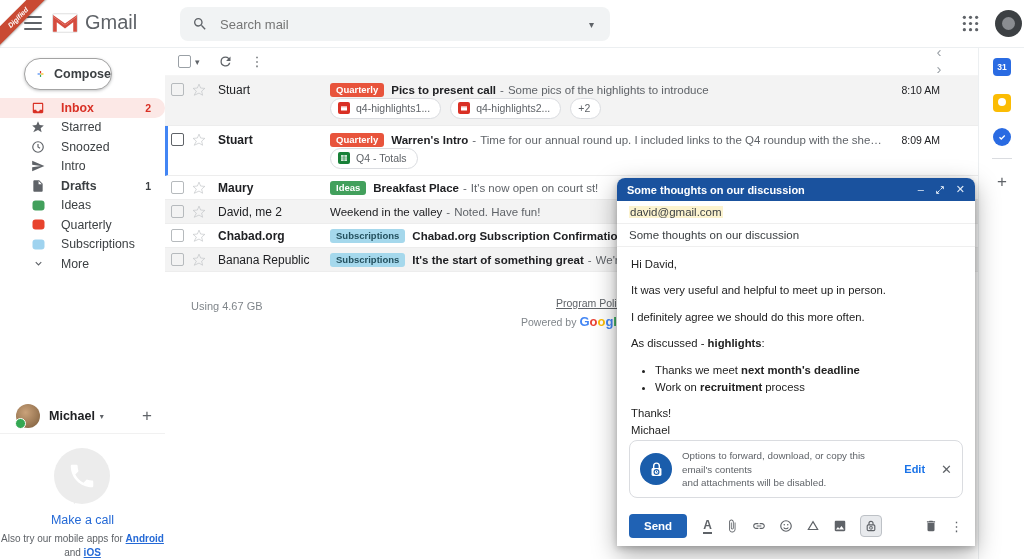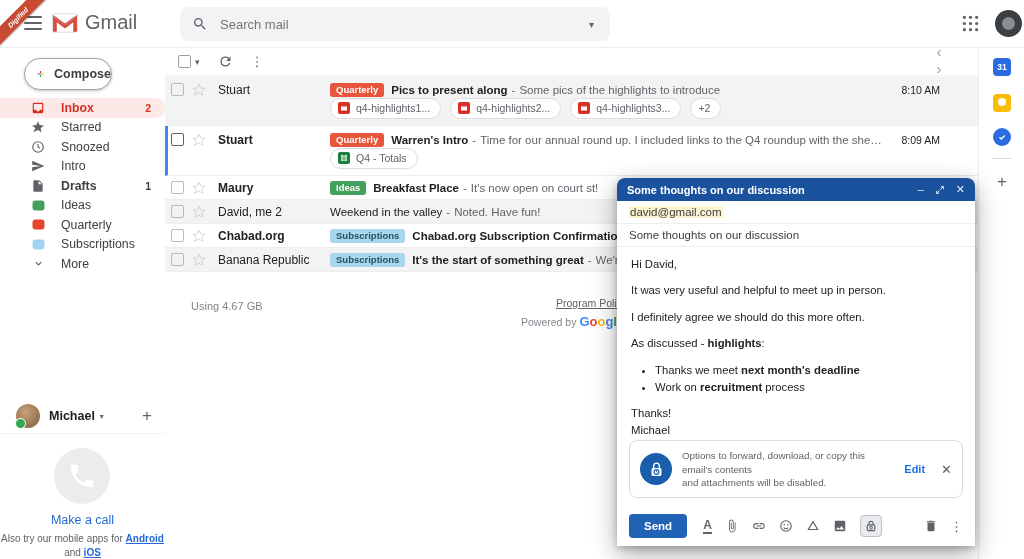--- a/index.html
+++ b/index.html
@@ -310,21 +310,21 @@
       <div class="row tall read">
         <span class="cb"></span>
     <span class="star">
           <svg width="14" height="14" viewBox="0 0 24 24">
             <path d="M12 17.27L18.18 21l-1.64-7.03L22 9.24l-7.19-.61L12 2 9.19 8.63 2 9.24l5.46 4.73L3.82 21z" stroke-width="1" stroke="#b8bcbf" fill="none"></path>
           </svg>
         </span>
     <span class="sender">Stuart</span>
     <span class="content">
           <span class="chip-label" style="background:#e8543c;color:#ffffff">Quarterly</span>
-          <span class="subj b">Pics to present along</span>
+          <span class="subj b">Pics to present call</span>
           <span class="sep">-</span>
           <span class="snip">Some pics of the highlights to introduce</span>
         </span>
         <span class="time">8:10 AM</span>
         <span class="attach-row">
           <span class="attach-chip">
             <span class="fico slides">
               <svg width="8" height="8" viewBox="0 0 8 8">
                 <rect x="1" y="2" width="6" height="4.5" fill="#fff"></rect>
                 <rect x="1" y="2" width="6" height="1.4" fill="#f5b0a9"></rect>
@@ -333,29 +333,20 @@
             <span>q4-highlights1...</span>
           </span>
           <span class="attach-chip">
             <span class="fico slides">
               <svg width="8" height="8" viewBox="0 0 8 8">
                 <rect x="1" y="2" width="6" height="4.5" fill="#fff"></rect>
                 <rect x="1" y="2" width="6" height="1.4" fill="#f5b0a9"></rect>
               </svg>
             </span>
             <span>q4-highlights2...</span>
-          </span>
-          <span class="attach-chip">
-            <span class="fico slides">
-              <svg width="8" height="8" viewBox="0 0 8 8">
-                <rect x="1" y="2" width="6" height="4.5" fill="#fff"></rect>
-                <rect x="1" y="2" width="6" height="1.4" fill="#f5b0a9"></rect>
-              </svg>
-            </span>
-            <span>q4-highlights3...</span>
           </span>
           <span class="attach-chip">
             <span>+2</span>
           </span>
         </span>
       </div>
       <div class="row tall selected">
         <span class="cb"></span>
     <span class="star">
           <svg width="14" height="14" viewBox="0 0 24 24">

